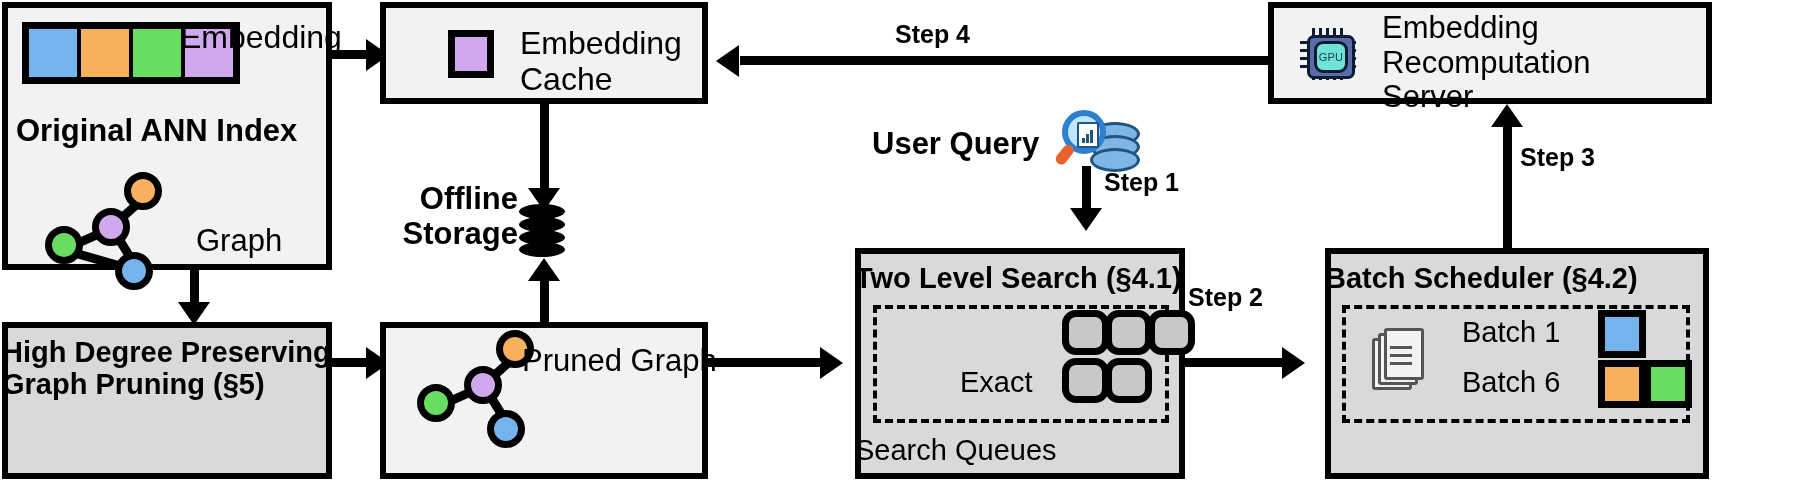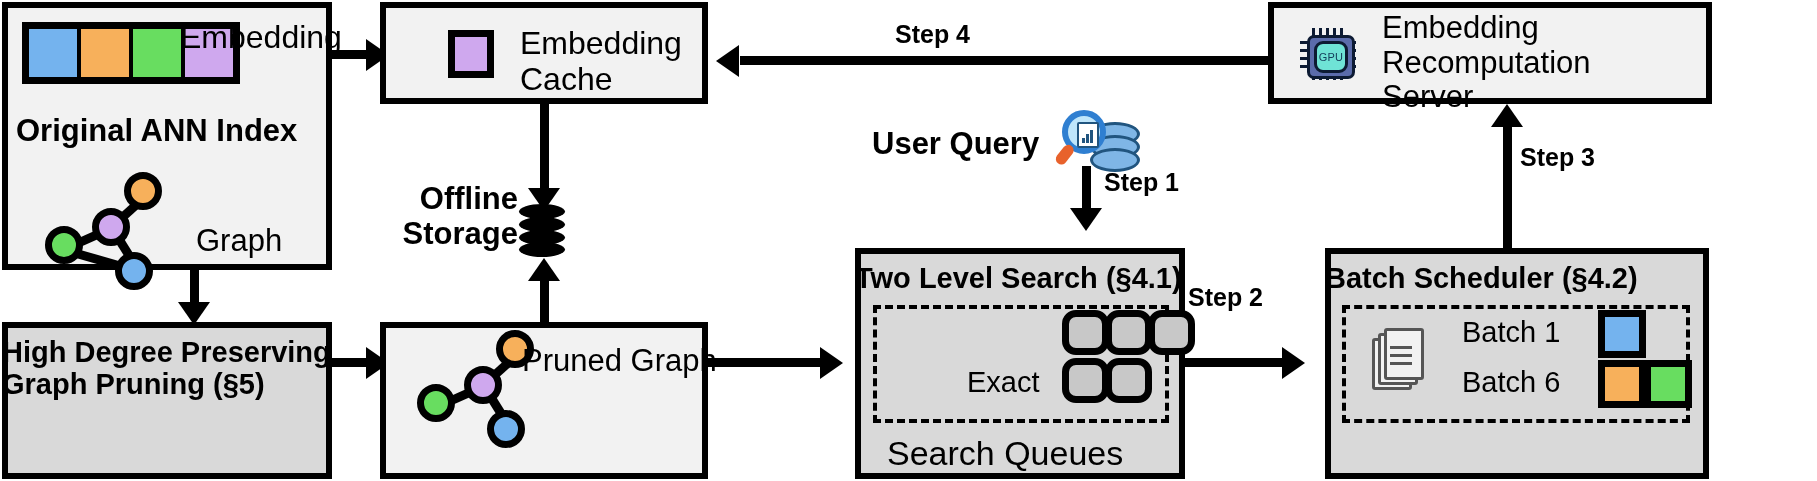--- a/index.html
+++ b/index.html
@@ -170,25 +170,25 @@
 
   <div class="box grey" style="left:855px;top:248px;width:330px;height:231px;"></div>
   <div class="lbl ctr" style="left:855px;top:262px;width:330px;font-size:29px;font-weight:bold;">Two Level Search (§4.1)</div>
 
   <div class="dashed" style="left:873px;top:305px;width:296px;height:118px;"></div>
 
   <div class="slot" style="left:1062px;top:310px;width:47px;height:45px;"></div>
   <div class="slot" style="left:1105px;top:310px;width:47px;height:45px;"></div>
   <div class="slot" style="left:1148px;top:310px;width:47px;height:45px;"></div>
 
-  <div class="lbl" style="left:960px;top:366px;font-size:29px;margin-left:7px;">Exact</div>
+  <div class="lbl" style="left:960px;top:366px;font-size:29px;">Exact</div>
   <div class="slot" style="left:1062px;top:358px;width:47px;height:45px;"></div>
   <div class="slot" style="left:1105px;top:358px;width:47px;height:45px;"></div>
 
-  <div class="lbl ctr" style="left:855px;top:434px;width:330px;font-size:34px;margin-left:32px;">Search Queues</div>
+  <div class="lbl ctr" style="left:855px;top:434px;width:330px;font-size:29px;">Search Queues</div>
 
   <div class="hline" style="left:1185px;top:358px;width:100px;"></div>
   <div class="ahead right" style="left:1282px;top:347px;"></div>
   <div class="steplbl" style="left:1188px;top:283px;">Step 2</div>
 
   <div class="box grey" style="left:1325px;top:248px;width:384px;height:231px;"></div>
   <div class="lbl ctr" style="left:1325px;top:262px;width:460px;font-size:29px;font-weight:bold;">Batch Scheduler (§4.2)</div>
 
   <div class="dashed" style="left:1342px;top:305px;width:348px;height:118px;"></div>
 

